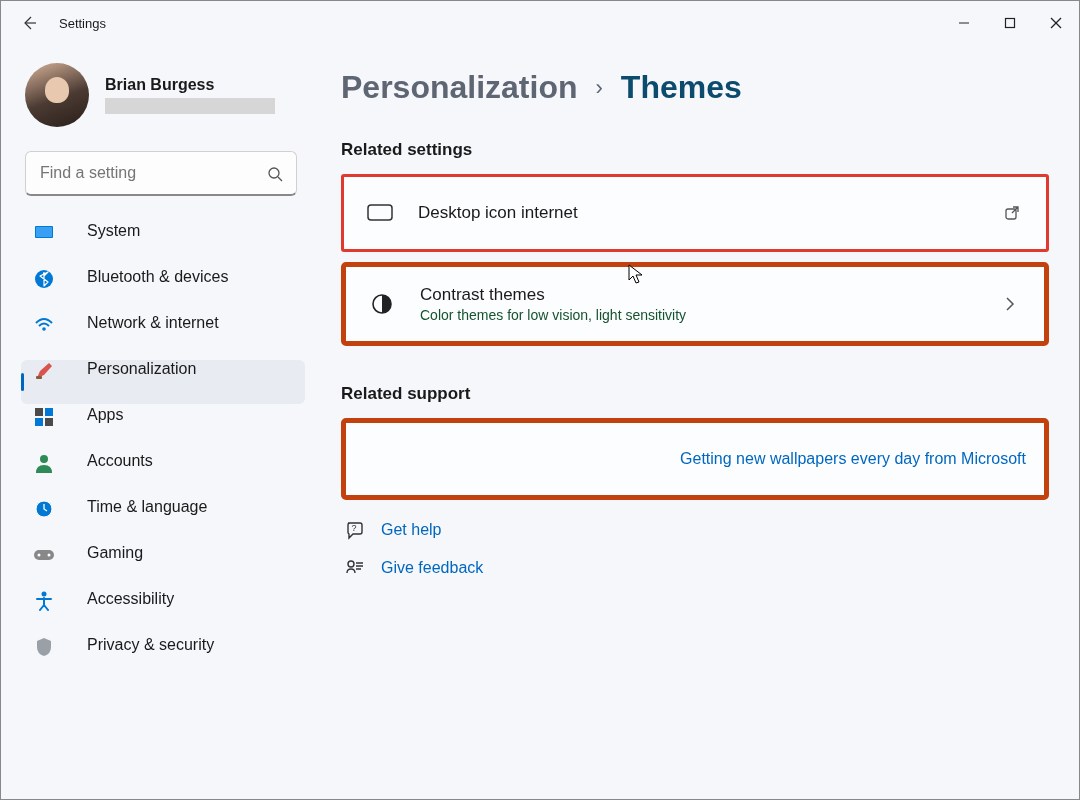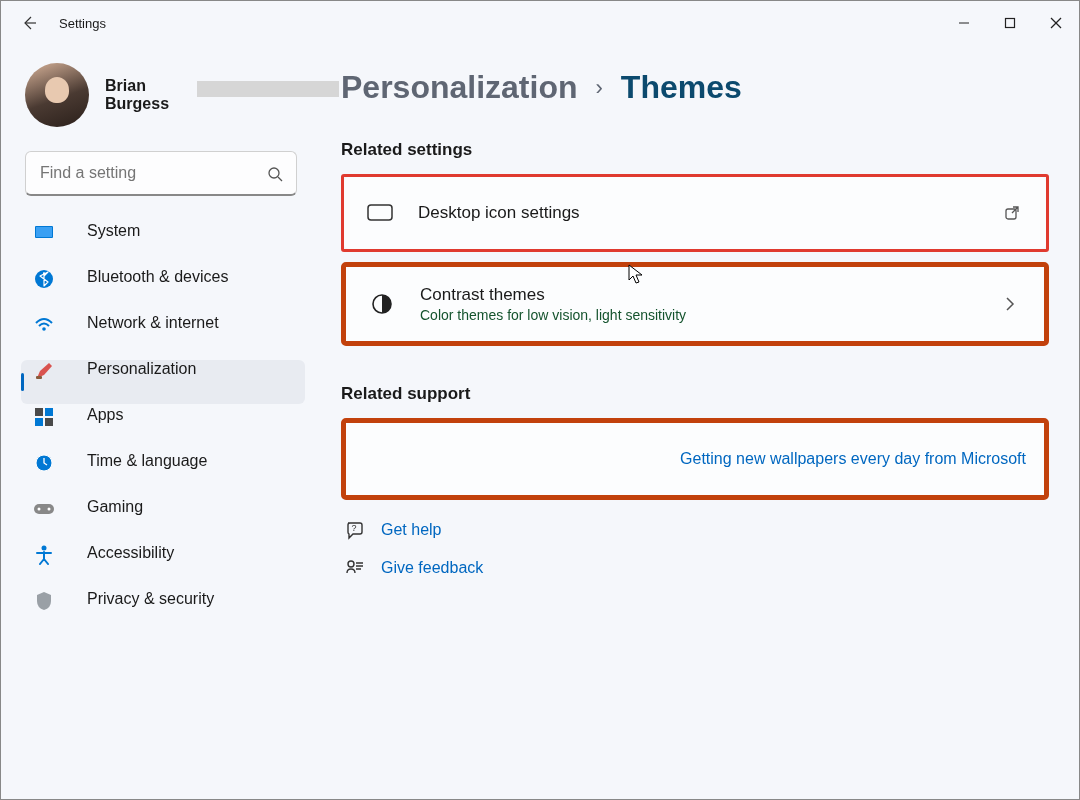--- a/index.html
+++ b/index.html
@@ -68,21 +68,21 @@
 }
 .avatar::after{
   content:"";
   position:absolute;
   left:50%; top:22%;
   transform:translateX(-50%);
   width:24px;height:26px;
   background:#e8c9b0;
   border-radius:50% 50% 45% 45%;
 }
-.user-info { display:flex; }
+.user-info { display:flex; flex-direction:column; }
 .user-name { font-weight:600; font-size:16px; }
 .user-email { background:#d6d6d6; width:170px; height:16px; margin-top:4px;}
 .search-wrap {
   margin: 6px 8px 18px 8px;
   position: relative;
 }
 .search-input {
   width: 100%;
   height: 45px;
   border: 1px solid #d0d0d0;
@@ -270,20 +270,29 @@
                 <rect x="1" y="1" width="8" height="8" fill="#4a4a4a"></rect>
                 <rect x="11" y="1" width="8" height="8" fill="#0078d4"></rect>
                 <rect x="1" y="11" width="8" height="8" fill="#0078d4"></rect>
                 <rect x="11" y="11" width="8" height="8" fill="#4a4a4a"></rect>
               </svg>
             </span>
           <span>Apps</span>
         </div>
         <div class="navitem">
           <span class="nicon">
+              <svg width="18" height="20">
+                <circle cx="9" cy="6" r="4" fill="#2e8b57"></circle>
+                <path d="M1 20 Q1 12 9 12 Q17 12 17 20 Z" fill="#2e8b57"></path>
+              </svg>
+            </span>
+          <span>Accounts</span>
+        </div>
+        <div class="navitem">
+          <span class="nicon">
               <svg width="20" height="20">
                 <circle cx="10" cy="10" r="8" fill="#0078d4"></circle>
                 <circle cx="10" cy="10" r="8" fill="none" stroke="#fff" stroke-width="1"></circle>
                 <path d="M10 5 v5 l3 2" stroke="#fff" stroke-width="1.3" fill="none"></path>
               </svg>
             </span>
           <span>Time &amp; language</span>
         </div>
         <div class="navitem">
           <span class="nicon">
@@ -326,21 +335,21 @@
 
       <div class="highlight">
         <div class="card">
           <div class="card-row">
             <span class="card-icon">
               <svg width="26" height="20" viewBox="0 0 26 20">
                   <rect x="1" y="2" width="24" height="15" rx="3" stroke="#333" stroke-width="1.5" fill="none"></rect>
                 </svg>
             </span>
             <div class="card-text">
-              <span class="card-title">Desktop icon settings</span>
+              <span class="card-title">Desktop icon internet</span>
             </div>
             <span class="card-act">
               <svg width="16" height="16" viewBox="0 0 16 16">
                   <rect x="2" y="4" width="10" height="10" rx="2" stroke="#555" stroke-width="1.3" fill="none"></rect>
                   <path d="M9 2 h5 v5 M14 2 L8 8" stroke="#555" stroke-width="1.3" fill="none"></path>
                 </svg>
             </span>
           </div>
         </div>
       </div>

